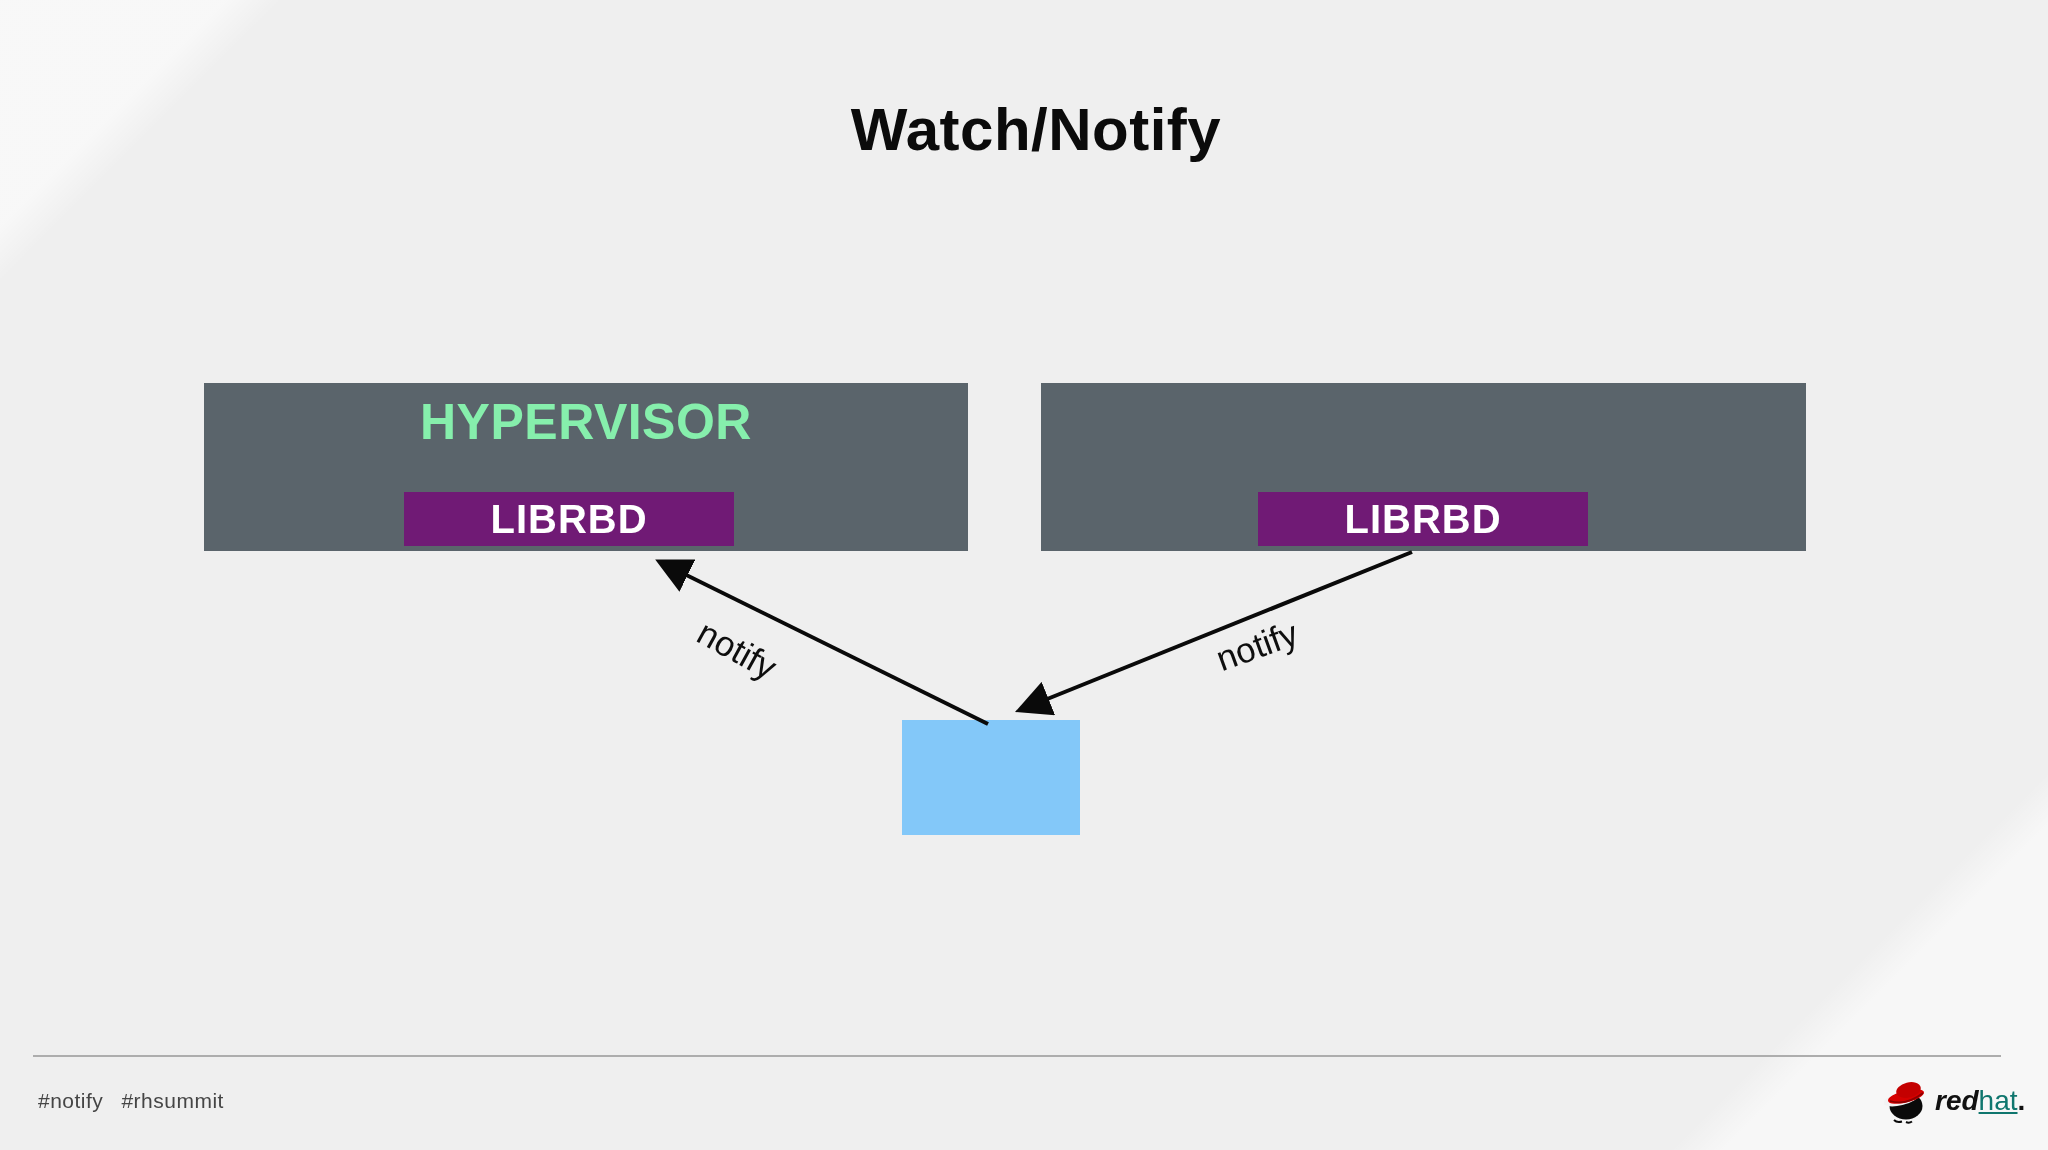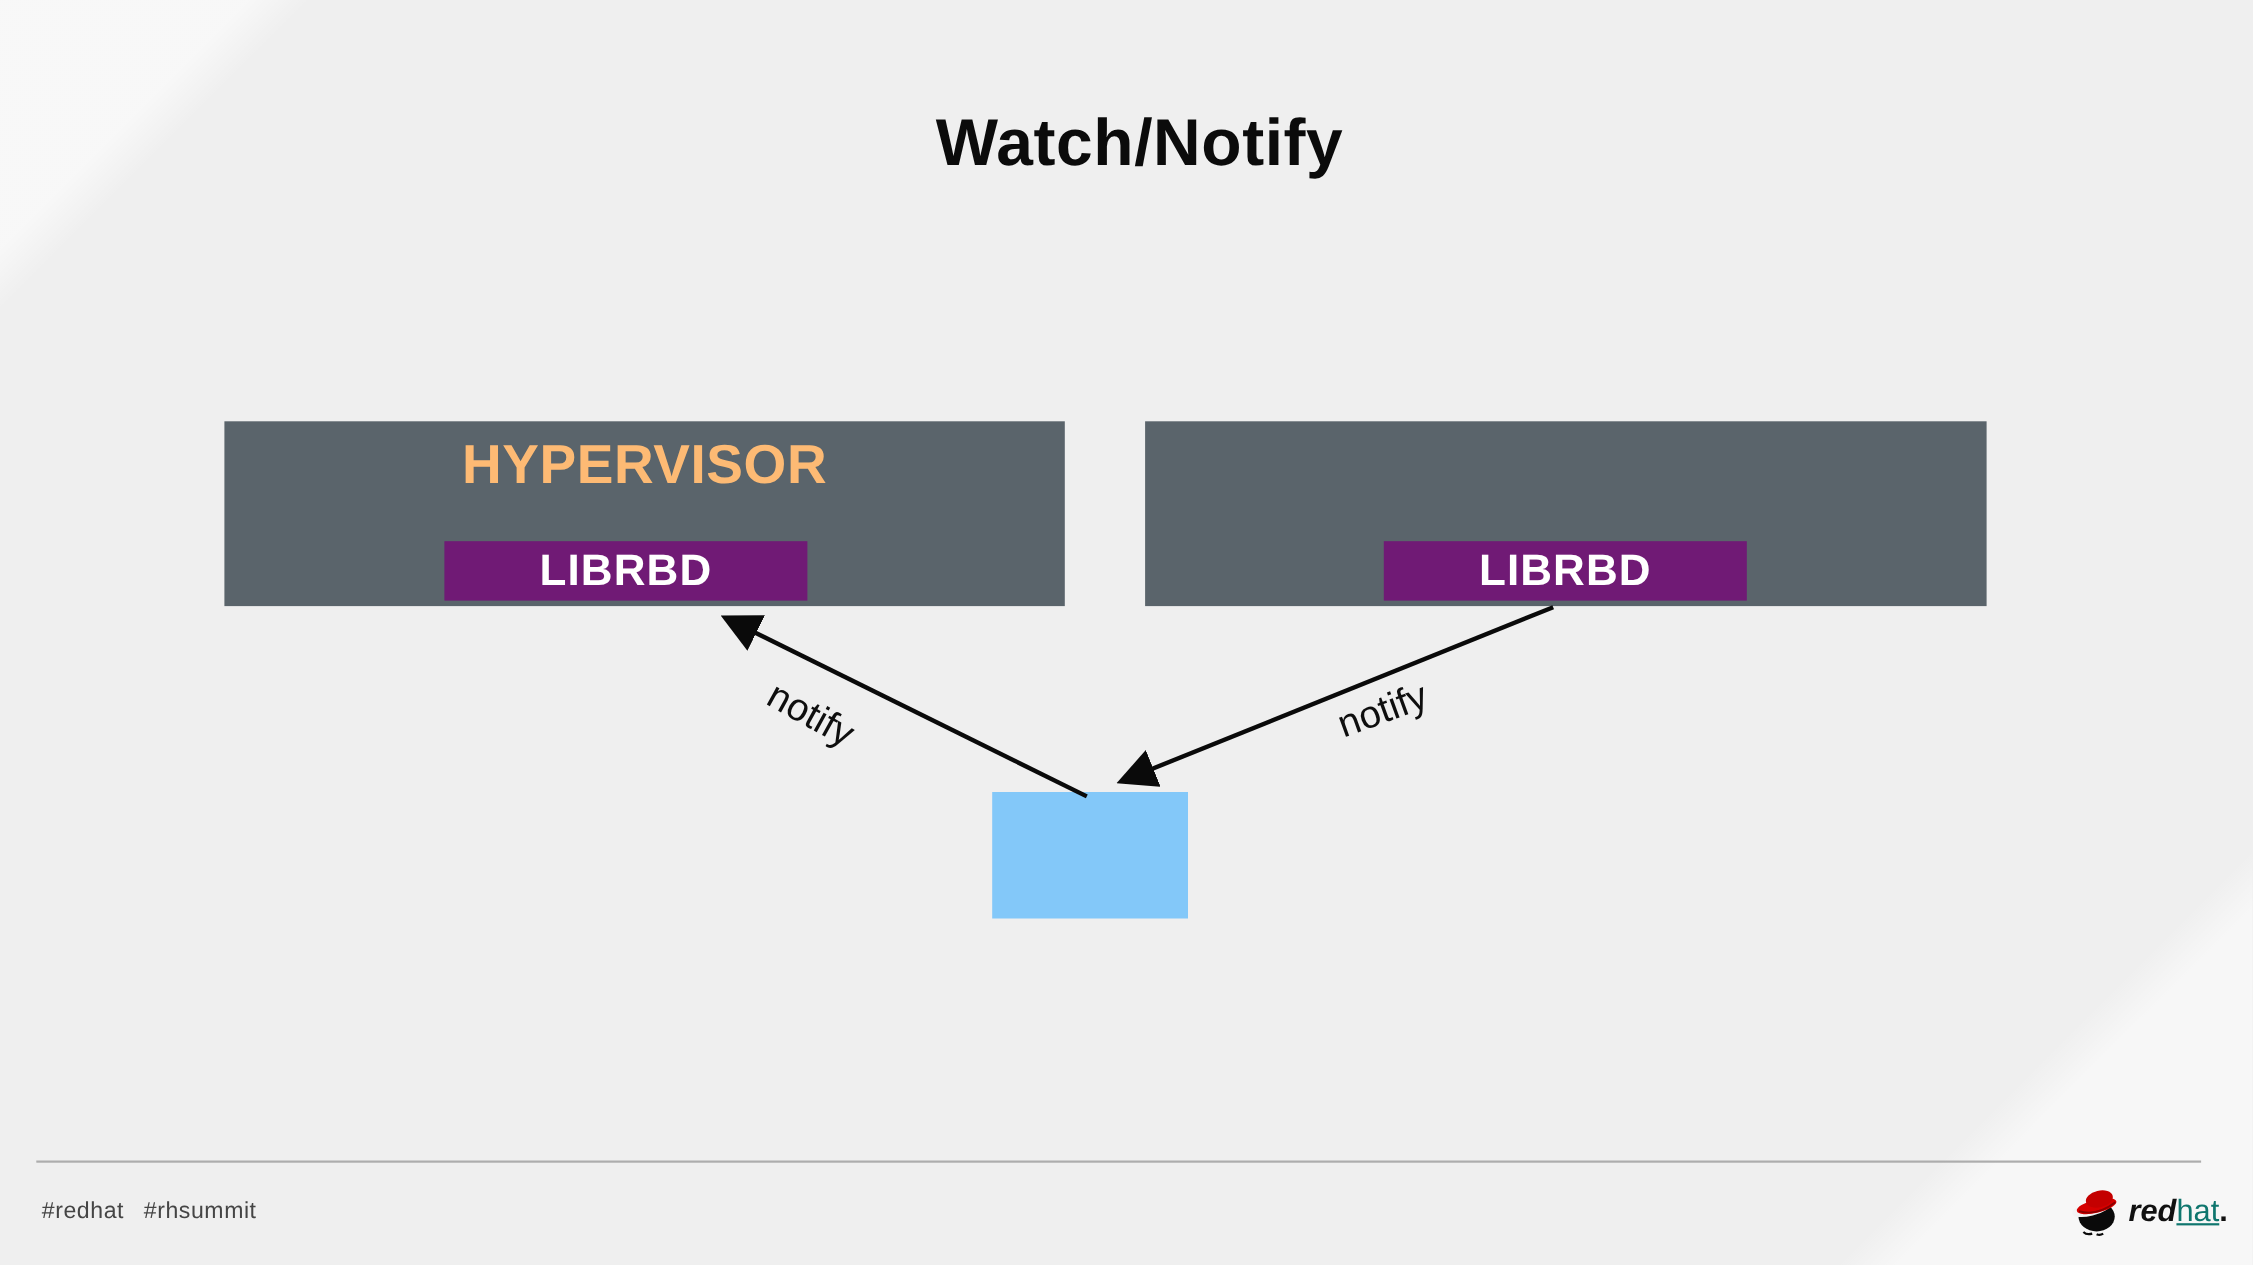--- a/index.html
+++ b/index.html
@@ -60,21 +60,21 @@
   .node-right { left: 1041px; width: 765px; }
 
   .node-title {
     position: absolute;
     top: 10px; left: 0;
     width: 100%;
     text-align: center;
     font-size: 50px;
     line-height: 58px;
     font-weight: bold;
-    color: #fdba74;
+    color: #86efac;
     letter-spacing: 0.5px;
   }
   .node-sub {
     position: absolute;
     bottom: 5px;
     width: 330px;
     height: 54px;
     background: #701a75;
     text-align: center;
     font-size: 40px;
@@ -179,21 +179,21 @@
     <line x1="988" y1="724" x2="660" y2="562" stroke="#0a0a0a" stroke-width="4" marker-end="url(#ah)"></line>
     <line x1="1412" y1="552" x2="1020" y2="710" stroke="#0a0a0a" stroke-width="4" marker-end="url(#ah)"></line>
   </svg>
 
   <div class="notify-label notify-left">notify</div>
   <div class="notify-label notify-right">notify</div>
 
   <div class="footer-divider"></div>
 
   <div class="hashtags">
-    <span>#redhat</span>
+    <span>#notify</span>
     <span>#rhsummit</span>
   </div>
 
   <div class="logo">
     <svg width="46" height="46" viewBox="0 0 46 46">
 
       <ellipse cx="22" cy="28" rx="16.5" ry="13.5" fill="#0a0a0a"></ellipse>
 
       <ellipse cx="17" cy="21" rx="18" ry="6.2" fill="#f3f3f4" transform="rotate(-14 17 21)"></ellipse>
 

